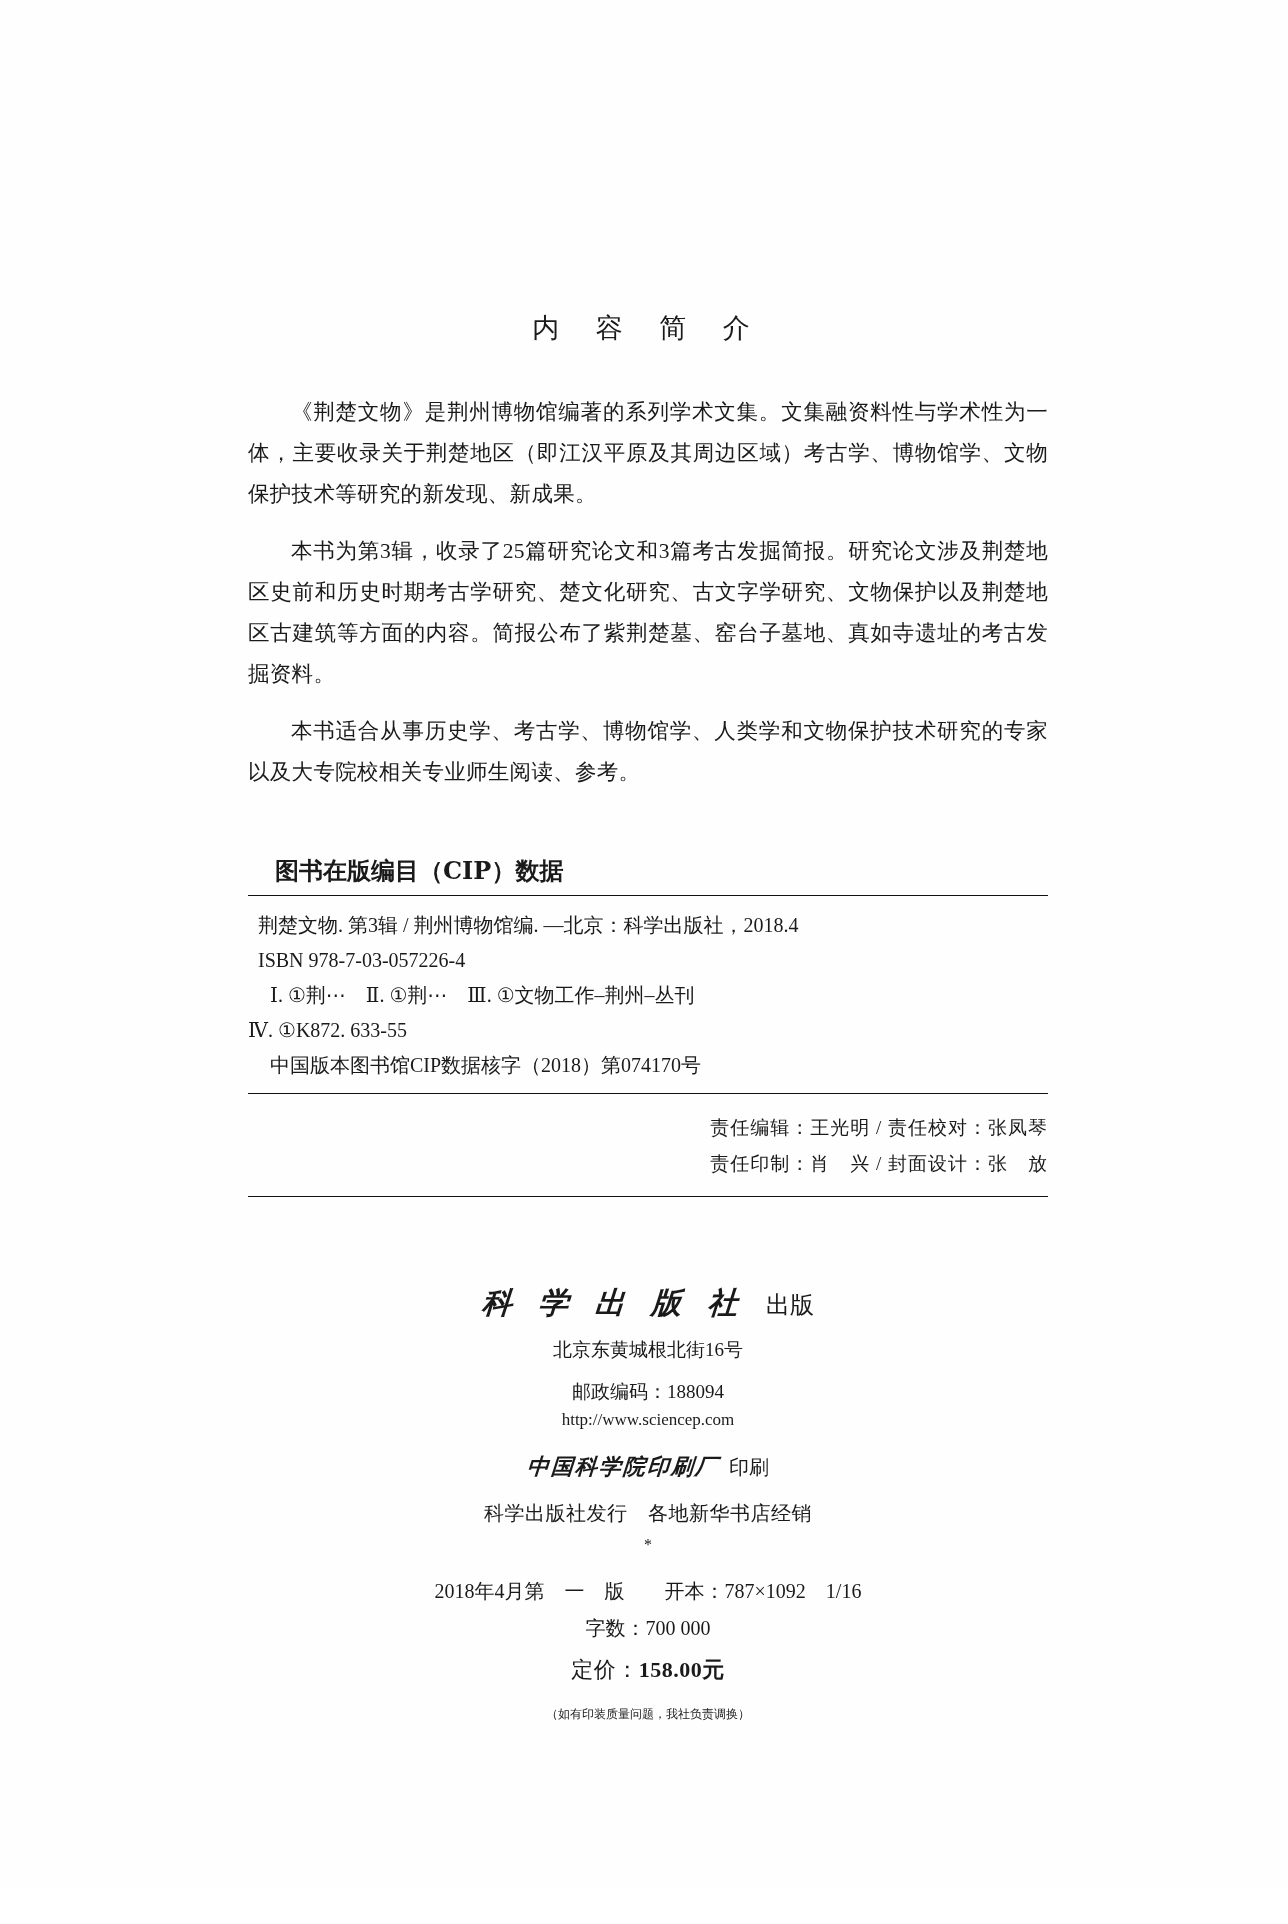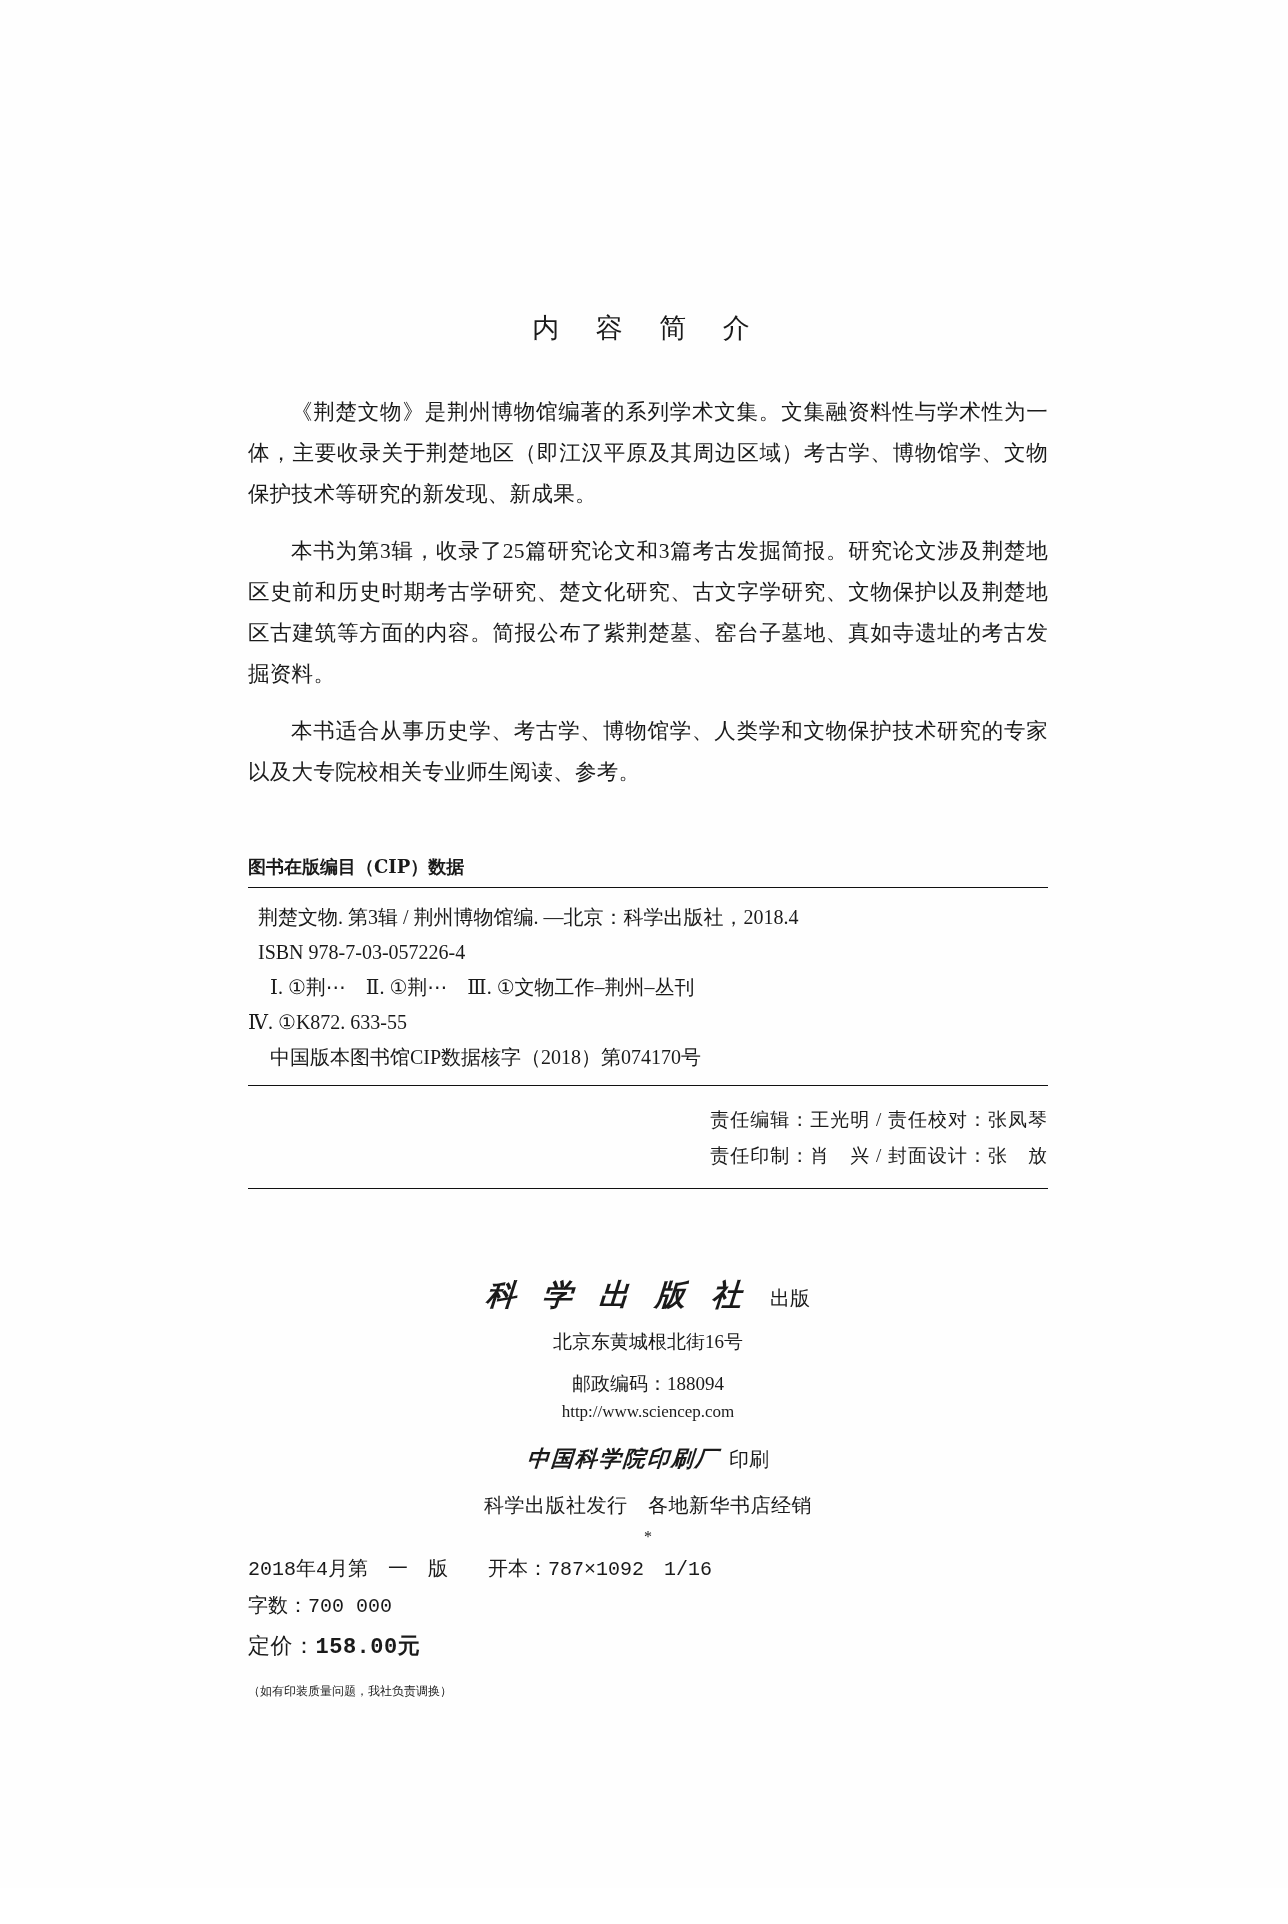--- a/index.html
+++ b/index.html
@@ -53,24 +53,25 @@
   .abstract p {
     margin: 16px 0 2px 0;
     text-indent: 43px;
   }
 
   
   .cip-block {
     margin-top: 62px;
   }
   .cip-heading {
-    font-size: 18px;
+    font-size: 24px;
     font-weight: bold;
     padding-bottom: 8px;
     font-family: "DejaVu Serif", "Liberation Serif", serif;
+    margin-left: 27px;
   }
   .rule {
     border-top: 1.6px solid #111;
     width: 100%;
     height: 0;
   }
   .rule.thin { border-top-width: 1.1px; }
   .cip-lines {
     padding: 12px 0 10px 0;
     font-size: 20px;
@@ -98,21 +99,21 @@
   .pub-name {
     font-size: 30px;
     font-family: "DejaVu Serif", "Liberation Serif", serif;
     font-style: italic;
     font-weight: bold;
     letter-spacing: 8px;
     display: inline-block;
     transform: skewX(-4deg);
   }
   .pub-suffix {
-    font-size: 20px;
+    font-size: 24px;
     font-style: normal;
     font-weight: normal;
     letter-spacing: 0;
     transform: none;
     display: inline-block;
     margin-left: 20px;
   }
   .pub-addr {
     font-size: 19px;
     line-height: 32px;
@@ -149,24 +150,24 @@
     letter-spacing: 0.5px;
   }
   .star {
     margin-top: 10px;
     font-size: 16px;
     line-height: 16px;
   }
 
   
   .details {
-    margin-top: 6px;
+    margin-top: 20px;
     font-size: 20px;
     line-height: 37px;
-    font-family: Liberation Mono, monospace;
+    text-align: center;
   }
   .details .row {
     display: block;
     white-space: pre;
   }
   .price {
     font-size: 22px;
     margin-top: 4px;
     letter-spacing: 0.5px;
   }

